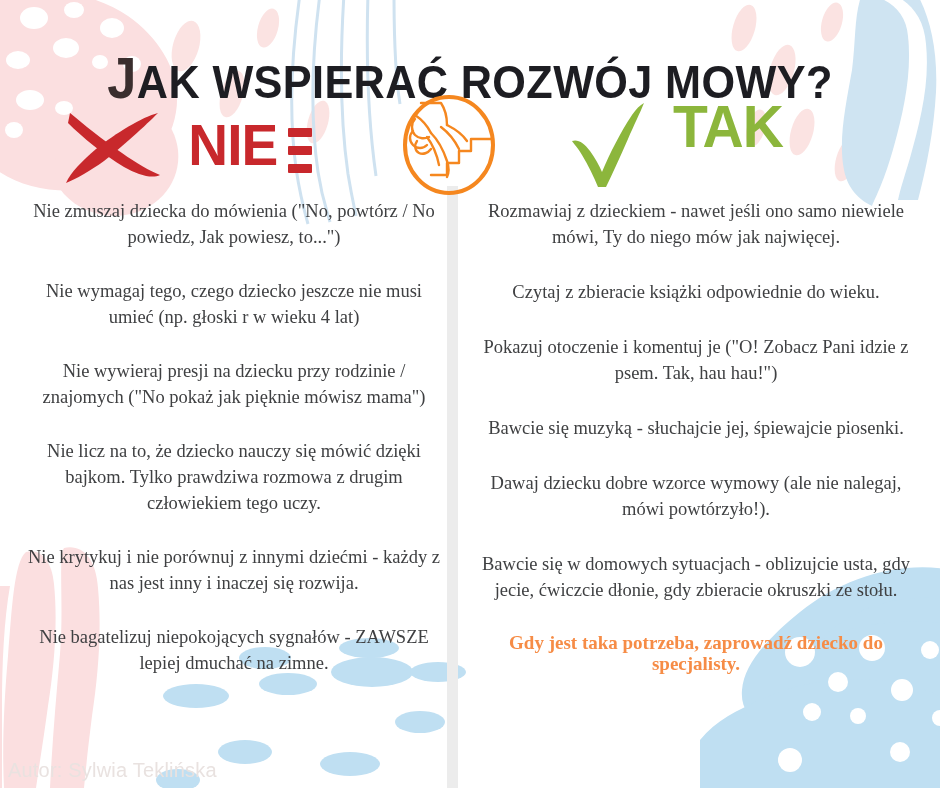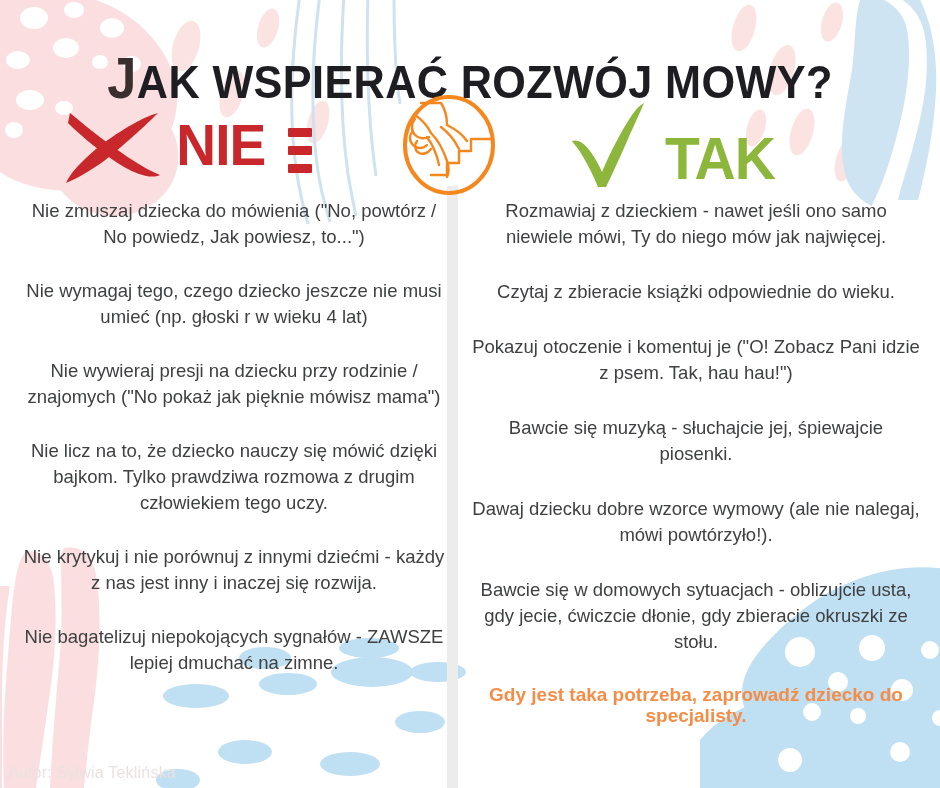--- a/index.html
+++ b/index.html
@@ -54,30 +54,30 @@
     height: 105px;
     z-index: 6;
   }
   .no-block {
     position: absolute;
     left: 60px;
     top: 8px;
     width: 300px;
     display: flex;
     align-items: center;
-    gap: 6px;
+    gap: 18px;
   }
   .yes-block {
     position: absolute;
     left: 568px;
     top: 2px;
     width: 330px;
     display: flex;
-    align-items: flex-end;
-    gap: 12px;
+    align-items: flex-start;
+    gap: 20px;
   }
   .word-no {
     font-size: 58px;
     font-weight: bold;
     color: #c8282c;
     letter-spacing: -1px;
     line-height: 1;
     transform: scaleX(0.95);
   }
   .word-yes {
@@ -113,37 +113,37 @@
     position: absolute;
     top: 198px;
     z-index: 5;
     color: #3f4042;
     font-size: 18.5px;
     line-height: 26px;
     text-align: center;
   }
   .col-left  { left: 22px;  width: 424px; }
   .col-right { left: 470px; width: 452px; }
-  .col p { margin: 0 0 26px 0; }
+  .col p { margin: 0 0 26px 0; font-family: Liberation Serif, serif; }
   .col-left  p { margin-bottom: 28px; }
   .col-right p { margin-bottom: 29px; }
   .cta {
     margin-top: 4px;
     color: #f68c46;
     font-weight: bold;
     font-size: 19px;
     line-height: 21px;
   }
 
   
   .watermark {
     position: absolute;
     left: 8px;
     bottom: 6px;
-    font-size: 16px;
+    font-size: 20px;
     color: #e9e2e0;
     z-index: 7;
     letter-spacing: .2px;
   }
 </style>
 </head>
 <body>
 
 <div id="poster">
 

